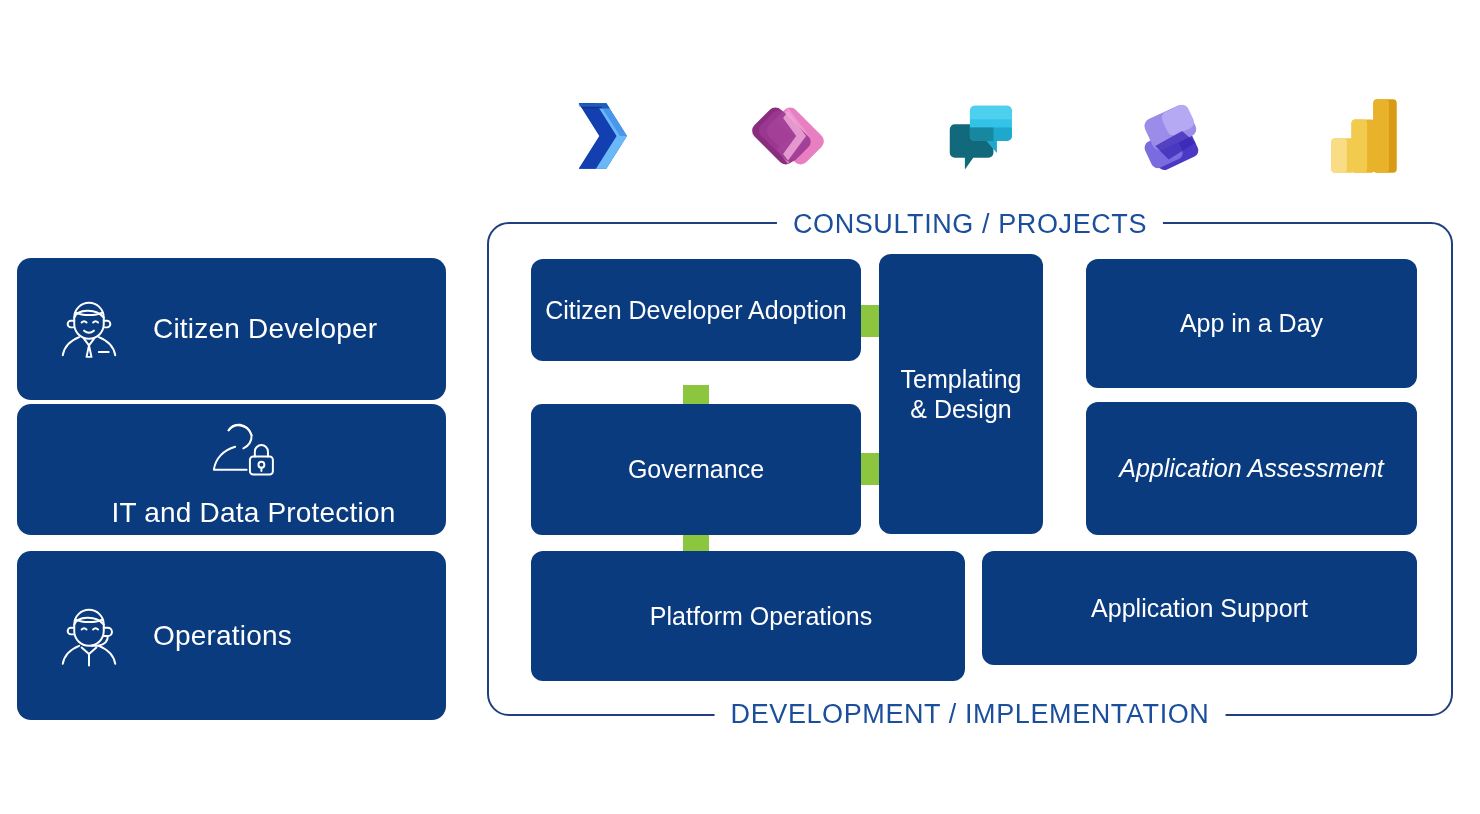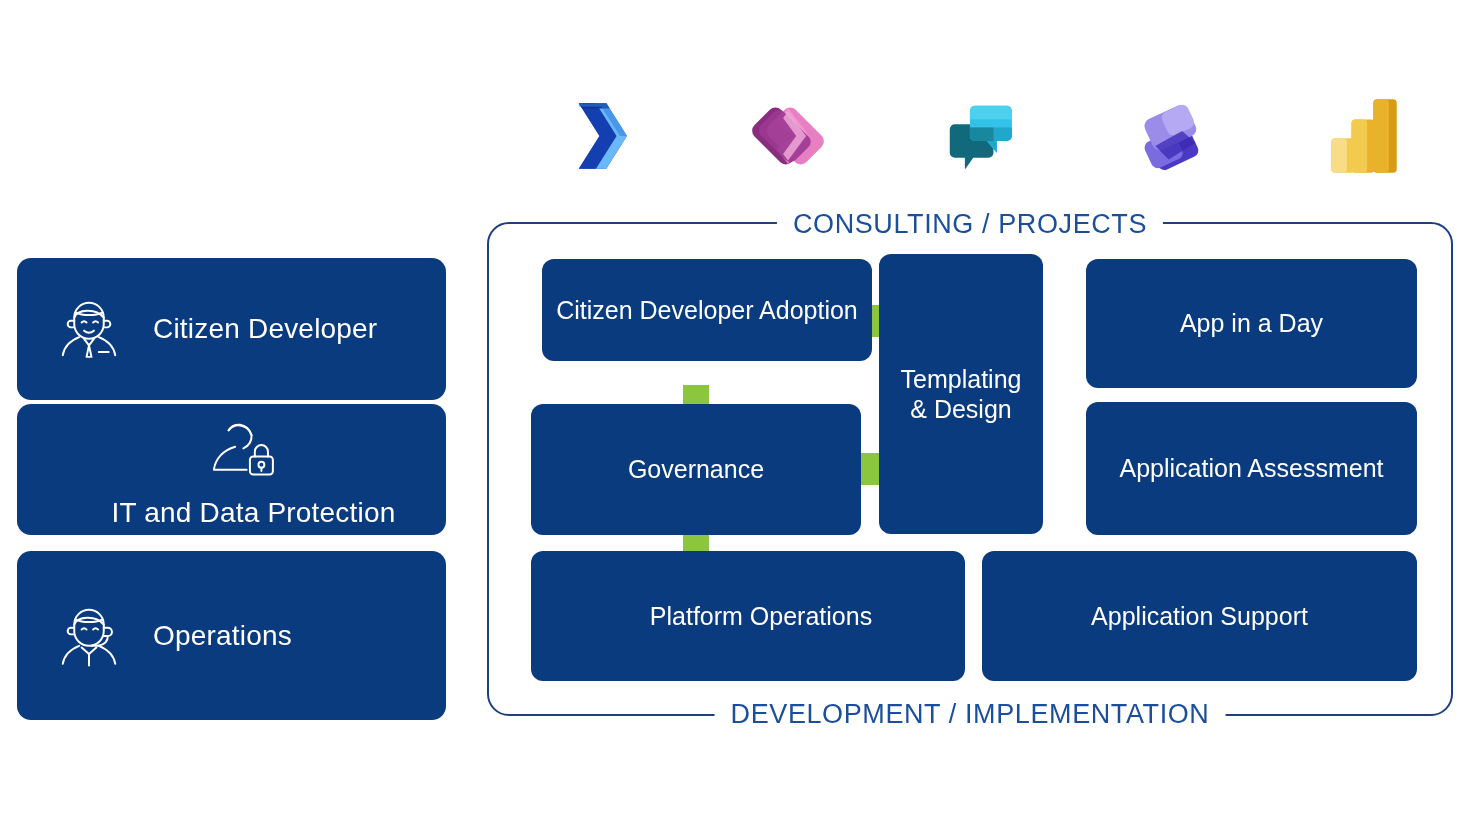--- a/index.html
+++ b/index.html
@@ -107,30 +107,30 @@
     justify-content: center;
     text-align: center;
     font-size: 25px;
     font-weight: 400;
     line-height: 1.22;
     box-sizing: border-box;
     padding: 6px 14px;
   }
 
   
-  .svc.cd-adoption   { left: 542px; top: 259px; width: 330px; height: 102px; text-align: center; }
-  .svc.governance    { left: 531px; top: 404px; width: 330px; height: 131px; }
+  .svc.cd-adoption   { left: 531px; top: 259px; width: 330px; height: 102px; text-align: center; }
+  .svc.governance    { left: 531px; top: 404px; width: 330px; height: 131px; border-radius: 11px; }
   
   .svc.templating    { left: 879px; top: 254px; width: 164px; height: 280px; }
   
   .svc.app-in-day    { left: 1086px; top: 259px; width: 331px; height: 129px; }
-  .svc.app-assess    { left: 1086px; top: 402px; width: 331px; height: 133px; }
+  .svc.app-assess    { left: 1086px; top: 402px; width: 331px; height: 133px; font-style: italic; }
   
   .svc.platform-ops  { left: 531px; top: 551px; width: 434px; height: 130px; padding-left: 40px; }
-  .svc.app-support   { left: 982px; top: 551px; width: 435px; height: 130px; }
+  .svc.app-support   { left: 982px; top: 551px; width: 435px; height: 114px; }
 
   
   .conn {
     position: absolute;
     background: #8CC63F;
   }
   .conn.h1 { left: 861px; top: 305px; width: 20px; height: 32px; }  
   .conn.h2 { left: 861px; top: 453px; width: 20px; height: 32px; }  
   .conn.v1 { left: 683px; top: 385px; width: 26px; height: 22px; }  
   .conn.v2 { left: 683px; top: 532px; width: 26px; height: 22px; }  

